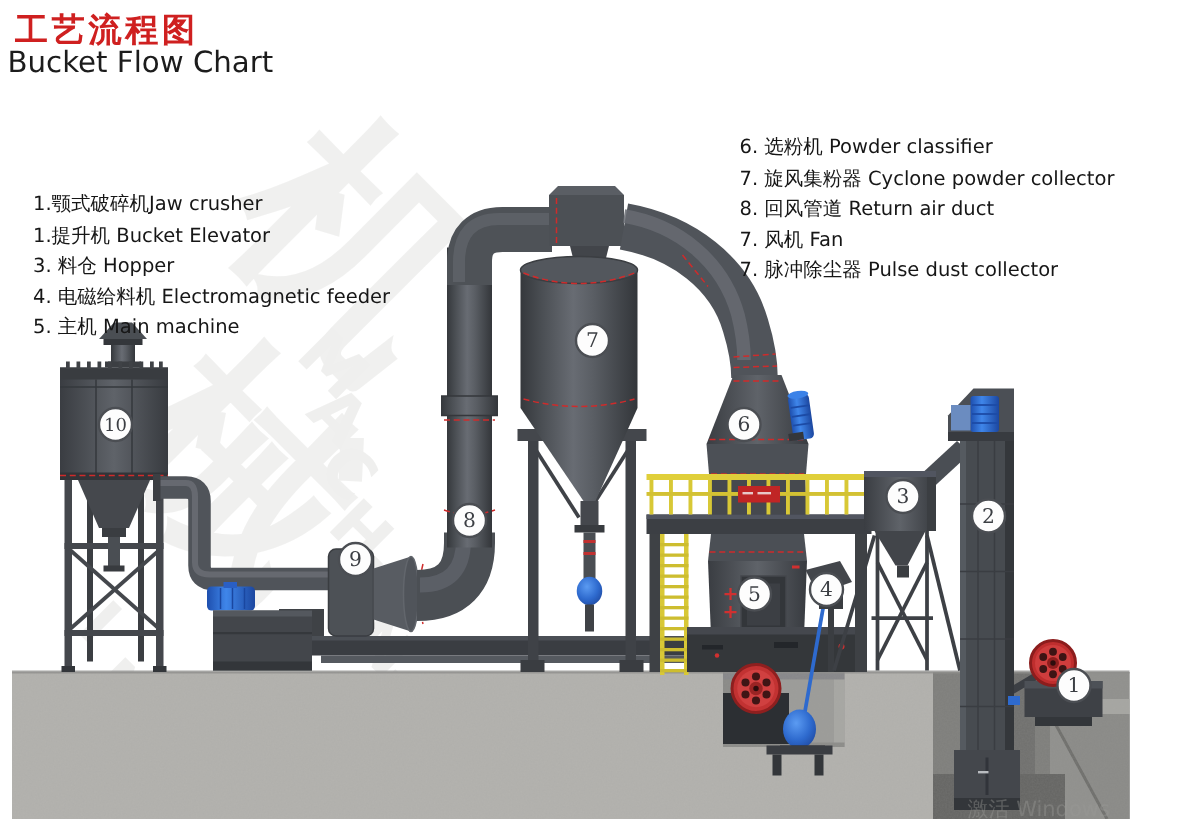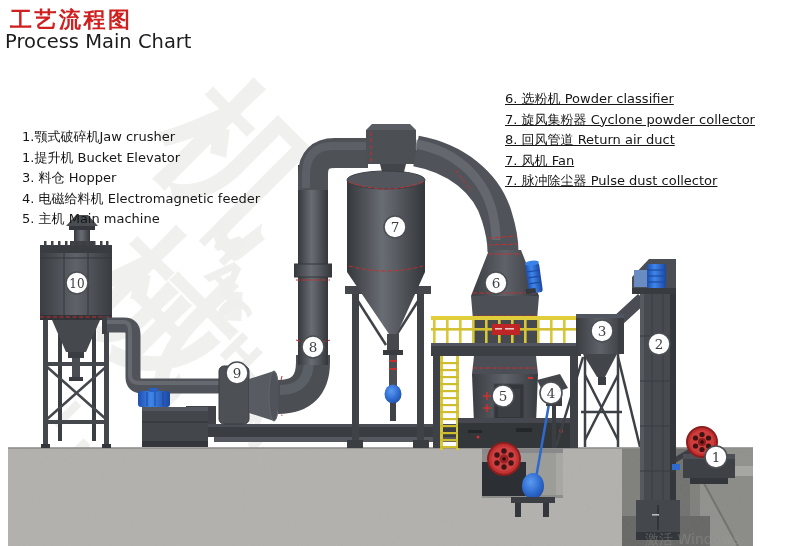--- a/index.html
+++ b/index.html
@@ -1,21 +1,21 @@
 <!DOCTYPE html>
 <html><head>
 <meta charset="utf-8">
 <style>
   html,body{margin:0;padding:0;background:#fff;}
   #stage{position:relative;width:800px;height:546px;background:#ffffff;overflow:hidden;font-family:"DejaVu Sans","Liberation Sans",sans-serif;}
   .title-cn{position:absolute;left:10px;top:5px;font-size:22px;font-weight:bold;color:#cf2020;letter-spacing:2.5px;}
   .title-en{position:absolute;left:5px;top:30px;font-size:19.5px;color:#1c1c1c;letter-spacing:0;}
   .legend{position:absolute;font-size:13px;color:#161616;line-height:20.6px;white-space:nowrap;}
   .legend-left{left:22px;top:89px;margin-top:38px;}
-  .legend-right{left:505px;top:89px;text-decoration:underline;}
+  .legend-right{left:493px;top:89px;}
   svg{position:absolute;left:0;top:0;}
   svg text{font-family:"DejaVu Sans","Liberation Sans",sans-serif;}
   text.num{font-family:"DejaVu Serif","Liberation Serif",serif;}
 </style>
 </head>
 <body>
 
 <div id="stage">
 <svg width="800" height="546" viewBox="0 0 800 546">
   <defs>
@@ -405,21 +405,21 @@
     <g>
           <circle cx="77" cy="283" r="11" fill="#fdfdfd" stroke="#4b4e53" stroke-width="1.6"></circle>
           <text class="num" x="77" y="287.5" text-anchor="middle" font-size="12">10</text>
         </g>
   </g>
 
   <text x="645" y="544" font-size="14" fill="#9a9a97" opacity="0.4">激活 Windows</text>
 </svg>
 
 <div class="title-cn">工艺流程图</div>
-<div class="title-en">Process Main Chart</div>
+<div class="title-en">Bucket Flow Chart</div>
 
 <div class="legend legend-left">
   <div>1.颚式破碎机Jaw crusher</div>
   <div>1.提升机 Bucket Elevator</div>
   <div>3. 料仓 Hopper</div>
   <div>4. 电磁给料机 Electromagnetic feeder</div>
   <div>5. 主机 Main machine</div>
 </div>
 <div class="legend legend-right">
   <div>6. 选粉机 Powder classifier</div>

